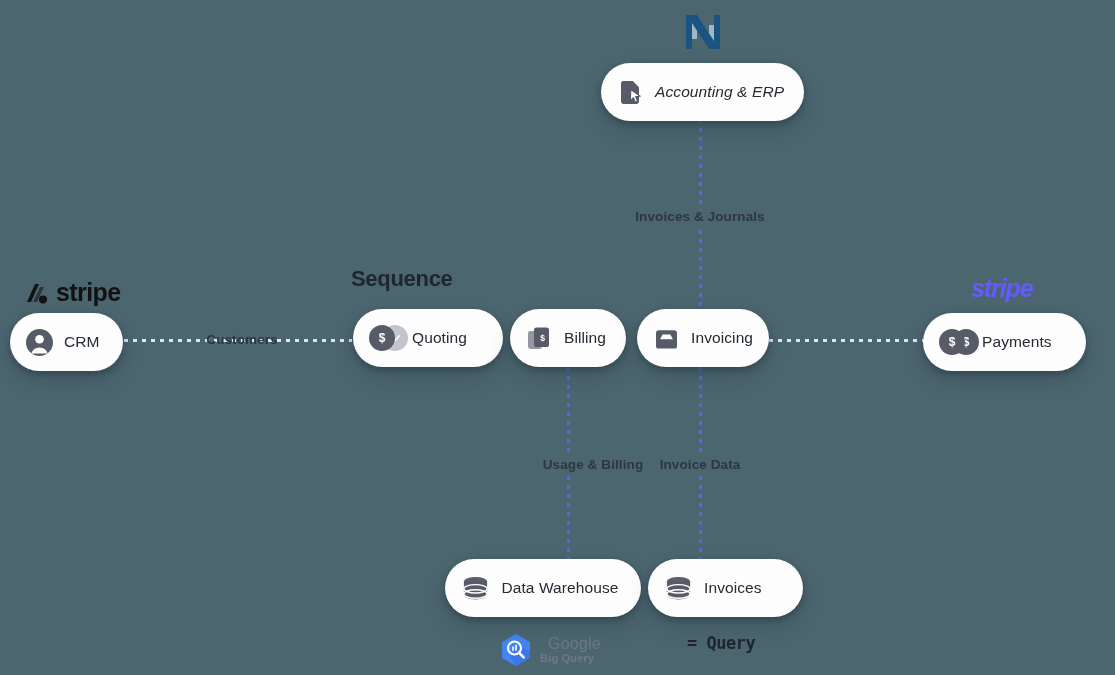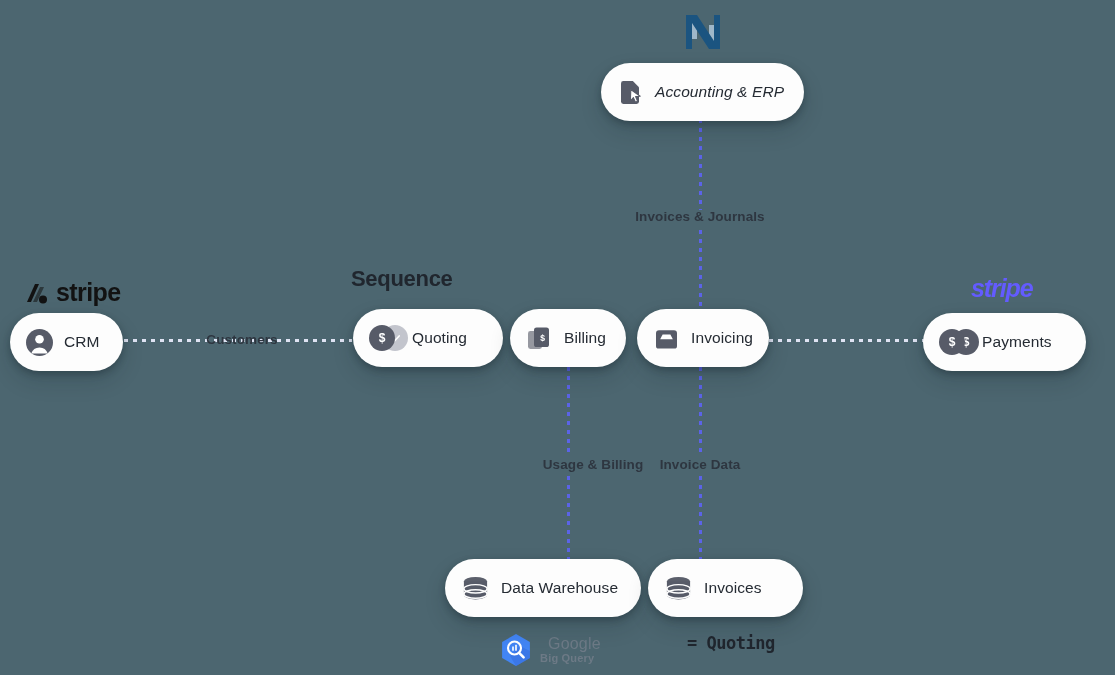--- a/index.html
+++ b/index.html
@@ -131,21 +131,21 @@
       <rect x="14.2" y="14.5" width="1.6" height="4.2" fill="#ffffff"></rect>
       <rect x="17.2" y="12.8" width="1.6" height="5.9" fill="#ffffff"></rect>
       <path d="M21.1 20.8 L25.6 25.3" stroke="#ffffff" stroke-width="2.6" stroke-linecap="round"></path>
     </svg>
     <span class="txt">
       <span class="g1">Google</span>
       <span class="g2">Big Query</span>
     </span>
   </div>
 
-  <div class="brand brand-equals" style="left:687px;top:633px;">= Quoting</div>
+  <div class="brand brand-equals" style="left:687px;top:633px;">= Query</div>
 
   <div class="pill" style="left:10px;top:313px;width:113px;">
     <svg class="ic" width="27" height="27" viewBox="0 0 27 27">
       <circle cx="13.5" cy="13.5" r="13.5" fill="#575b68"></circle>
       <circle cx="13.5" cy="10.2" r="4.3" fill="#ffffff"></circle>
       <path d="M5.3 24.5 a8.6 8.6 0 0 1 16.4 0 Z" fill="#ffffff"></path>
     </svg>
     <span class="label">CRM</span>
   </div>
 
@@ -188,21 +188,21 @@
   </div>
 
   <div class="pill" style="left:601px;top:63px;width:203px;font-style:italic;">
     <svg class="ic" width="27" height="27" viewBox="0 0 27 27">
       <path d="M4 4.4 a2.4 2.4 0 0 1 2.4-2.4 h9.4 L22 8.2 V22.6 A2.4 2.4 0 0 1 19.6 25 H6.4 A2.4 2.4 0 0 1 4 22.6 Z" fill="#575b68"></path>
       <path d="M13.8 10.5 L23.2 17.2 L18.6 17.6 L20.6 22.2 L18.4 23.2 L16.4 18.6 L13.4 21.8 Z" fill="#ffffff" stroke="#575b68" stroke-width="1.1" stroke-linejoin="round"></path>
     </svg>
     <span class="label">Accounting &amp; ERP</span>
   </div>
 
-  <div class="pill" style="left:445px;top:559px;width:196px;">
+  <div class="pill" style="left:445px;top:559px;width:196px;justify-content:center;">
     <svg class="ic" width="29" height="27" viewBox="0 0 29 27">
       <ellipse cx="14.5" cy="6.6" rx="11.6" ry="4.6" fill="#5b5f6b"></ellipse>
       <path d="M2.9 6.6 V19.8 c0 2.5 5.2 4.6 11.6 4.6 s11.6-2.1 11.6-4.6 V6.6 Z" fill="#575b68"></path>
       <ellipse cx="14.5" cy="13.8" rx="11.6" ry="4.2" fill="none" stroke="#ffffff" stroke-width="1.4"></ellipse>
       <ellipse cx="14.5" cy="19" rx="11.6" ry="4.2" fill="none" stroke="#ffffff" stroke-width="1.4"></ellipse>
     </svg>
     <span class="label">Data Warehouse</span>
   </div>
 
   <div class="pill" style="left:648px;top:559px;width:155px;">

